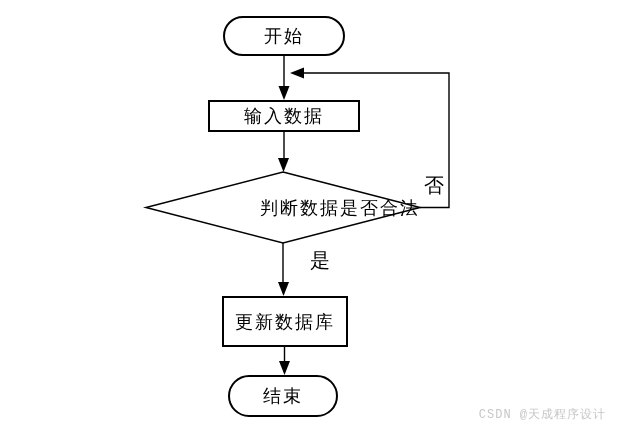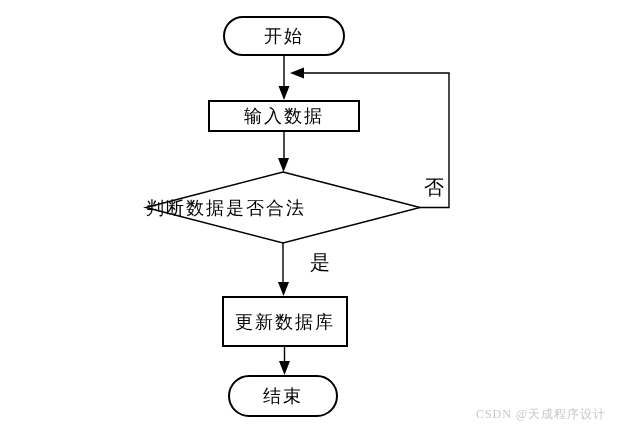--- a/index.html
+++ b/index.html
@@ -2,21 +2,21 @@
 <html><head>
 <meta charset="utf-8">
 <style>
   * { margin: 0; padding: 0; box-sizing: border-box; }
   html, body { background: #ffffff; }
   .canvas {
     position: relative;
     width: 610px;
     height: 429px;
     background: #ffffff;
-    font-family: Liberation Serif, serif;
+    font-family: Liberation Mono, monospace;
     color: #000000;
     overflow: hidden;
   }
   .layer {
     position: absolute;
     left: 0; top: 0;
     width: 641px; height: 429px;
   }
   .node {
     position: absolute;
@@ -29,21 +29,21 @@
     letter-spacing: 2px;
     white-space: nowrap;
   }
   .terminator { border-radius: 21px; }
   .diamond-label {
     position: absolute;
     left: 146px; top: 172px;
     width: 274px; height: 71px;
     display: flex;
     align-items: center;
-    justify-content: flex-start;
+    justify-content: flex-end;
     font-size: 18px;
     letter-spacing: 2px;
     white-space: nowrap;
   }
   .edge-label {
     position: absolute;
     font-size: 20px;
     line-height: 1;
     color: #000000;
   }

